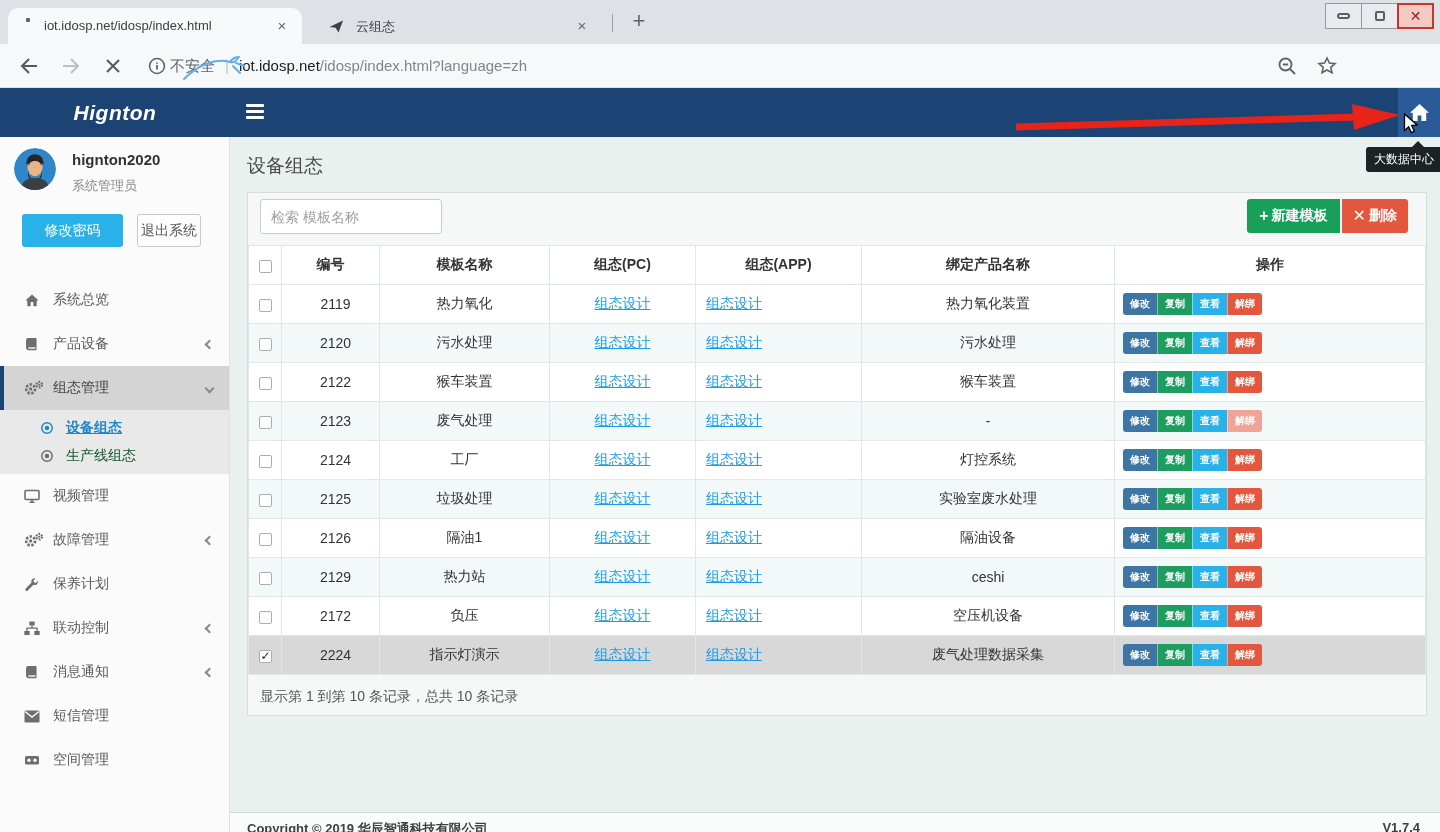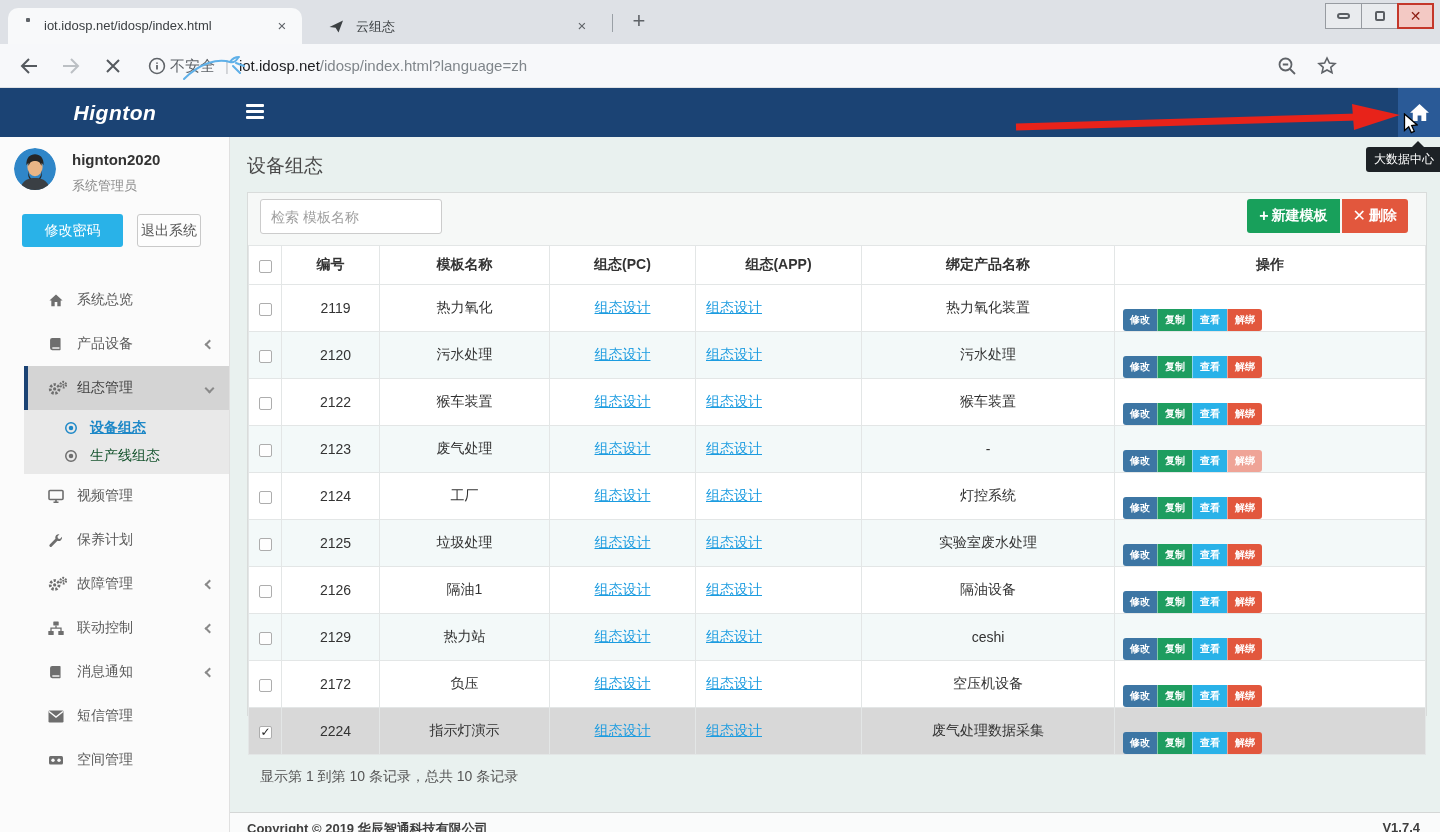--- a/index.html
+++ b/index.html
@@ -50,21 +50,21 @@
   .home-tooltip::before { content:""; position:absolute; left:46px; top:-6px; border-left:6px solid transparent; border-right:6px solid transparent; border-bottom:6px solid #1d2226; }
 
   
   .sidebar { position:absolute; left:0; top:137px; width:230px; height:695px; background:#fbfbfb; border-right:1px solid #e0e0e0; }
   .user-block { position:relative; height:123px; }
   .user-avatar { position:absolute; left:14px; top:11px; width:42px; height:42px; border-radius:50%; overflow:hidden; }
   .user-name { position:absolute; left:72px; top:14px; font-size:15px; font-weight:bold; color:#333; }
   .user-role { position:absolute; left:72px; top:40px; font-size:13px; color:#8a8a8a; }
   .btn-pwd { position:absolute; left:22px; top:77px; width:101px; height:33px; background:#29b2e8; color:#fff; border:none; border-radius:3px; font-size:14px; font-family:inherit; cursor:pointer; }
   .btn-logout { position:absolute; left:137px; top:77px; width:64px; height:33px; background:#fdfdfd; color:#555; border:1px solid #c9c9c9; border-radius:3px; font-size:14px; font-family:inherit; cursor:pointer; }
-  .menu { margin-top:18px; list-style:none;padding-left:24px; }
+  .menu { margin-top:18px; list-style:none; }
   .menu-item { height:44px; display:flex; align-items:center; padding:0 16px 0 24px; font-size:14px; color:#5b5b5b; cursor:pointer; }
   .menu-item .micon { width:19px; height:16px; margin-right:10px; color:#6e6e6e; flex:none; display:flex; align-items:center; }
   .menu-item.active { background:#d4d4d4; border-left:4px solid #1b4374; padding-left:20px; color:#444; }
   .chev { margin-left:auto; width:7px; height:7px; border:0 solid #8a8a8a; flex:none; }
   .chev.left { border-left-width:2px; border-bottom-width:2px; transform:rotate(45deg); }
   .chev.down { border-right-width:2px; border-bottom-width:2px; transform:rotate(45deg); }
   .submenu { background:#e9e9e9; padding:4px 0; list-style:none; }
   .submenu-item { height:28px; display:flex; align-items:center; padding-left:40px; font-size:14px; color:#14532d; cursor:pointer; }
   .submenu-item .micon { width:18px; height:14px; margin-right:8px; color:#6e6e6e; display:flex; align-items:center; }
   .submenu-item.active { color:#1e88c7; }
@@ -91,21 +91,21 @@
   .grid tr.selected td { background:#d8d8d8; }
   .grid td.c-id { text-align:center; padding-left:10px; }
   .grid td.c-app { text-align:left; padding-left:10px; }
   .grid td.c-op { text-align:left; padding-left:8px; }
   a.cfg { color:#1d9ce0; text-decoration:underline; cursor:pointer; }
   .cb { display:inline-block; width:13px; height:13px; border:1px solid #adadad; background:#fefefe; border-radius:2px; position:relative; vertical-align:middle; cursor:pointer; }
   .cb.checked::after { content:"✓"; position:absolute; left:1px; top:-2px; font-size:12px; font-weight:bold; color:#222; }
   .ab { border:none; color:#fff; font-size:10px; font-weight:bold; padding:4px 7px; cursor:pointer; font-family:inherit; }
   .ab + .ab { border-left:1px solid rgba(255,255,255,.45); }
   .ab-edit { background:#3d76a4; border-radius:3px 0 0 3px; }
-  .ab-copy { background:#1e9d60;margin-top:24px; }
+  .ab-copy { background:#1e9d60; }
   .ab-view { background:#29b2e8; }
   .ab-unbind { background:#e2573d; border-radius:0 3px 3px 0; }
   .ab-unbind.disabled { background:#efa497; }
   .grid-summary { padding:13px 12px; font-size:14px; color:#555; }
 
   
   .bottom-strip { position:absolute; left:230px; top:812px; width:1210px; height:20px; background:#fafbfb; border-top:1px solid #d4d7d6; overflow:hidden; }
   .copyright { position:absolute; left:17px; top:7px; font-size:13px; font-weight:600; color:#3f3f3f; }
   .version { position:absolute; right:20px; top:7px; font-size:13px; font-weight:600; color:#3f3f3f; }
 </style>
@@ -289,41 +289,41 @@
         <span class="micon">
             <svg width="16" height="16" viewBox="0 0 16 16">
               <rect x="1" y="2.5" width="14" height="9" rx="1" fill="none" stroke="currentColor" stroke-width="1.6"></rect>
               <path d="M5.5 14.2h5M8 11.5v2.7" stroke="currentColor" stroke-width="1.6" fill="none"></path>
             </svg>
           </span>
         <span class="label">视频管理</span>
       </li>
       <li class="menu-item">
         <span class="micon">
-            <svg width="15" height="15" viewBox="0 0 17 17">
-              <path d="M13 1.4a4 4 0 0 0-4.6 5.2L2 13a1.6 1.6 0 1 0 2.3 2.3l6.4-6.4a4 4 0 0 0 5.2-4.6L13.5 6.7l-2.2-.6-.6-2.2z" fill="currentColor"></path>
-            </svg>
-          </span>
-        <span class="label">保养计划</span>
-      </li>
-      <li class="menu-item">
-        <span class="micon">
             <svg width="19" height="16" viewBox="0 0 20 16">
               <g transform="translate(7,9)">
                 <circle r="4.6" fill="none" stroke="currentColor" stroke-width="3" stroke-dasharray="2.4 1.6"></circle>
                 <circle r="1.7" fill="currentColor"></circle>
               </g>
               <g transform="translate(16,4.5)">
                 <circle r="2.9" fill="none" stroke="currentColor" stroke-width="2.4" stroke-dasharray="1.8 1.3"></circle>
                 <circle r="1.1" fill="currentColor"></circle>
               </g>
             </svg>
           </span>
         <span class="label">故障管理</span>
         <span class="chev left"></span>
+      </li>
+      <li class="menu-item">
+        <span class="micon">
+            <svg width="15" height="15" viewBox="0 0 17 17">
+              <path d="M13 1.4a4 4 0 0 0-4.6 5.2L2 13a1.6 1.6 0 1 0 2.3 2.3l6.4-6.4a4 4 0 0 0 5.2-4.6L13.5 6.7l-2.2-.6-.6-2.2z" fill="currentColor"></path>
+            </svg>
+          </span>
+        <span class="label">保养计划</span>
       </li>
       <li class="menu-item">
         <span class="micon">
             <svg width="16" height="15" viewBox="0 0 16 15">
               <rect x="5.3" y="0.5" width="5.4" height="4" rx=".6" fill="currentColor"></rect>
               <rect x="0.3" y="10" width="5.4" height="4" rx=".6" fill="currentColor"></rect>
               <rect x="10.3" y="10" width="5.4" height="4" rx=".6" fill="currentColor"></rect>
               <path d="M8 4.5v2.7M3 10V7.2h10V10" fill="none" stroke="currentColor" stroke-width="1.3"></path>
             </svg>
           </span>

